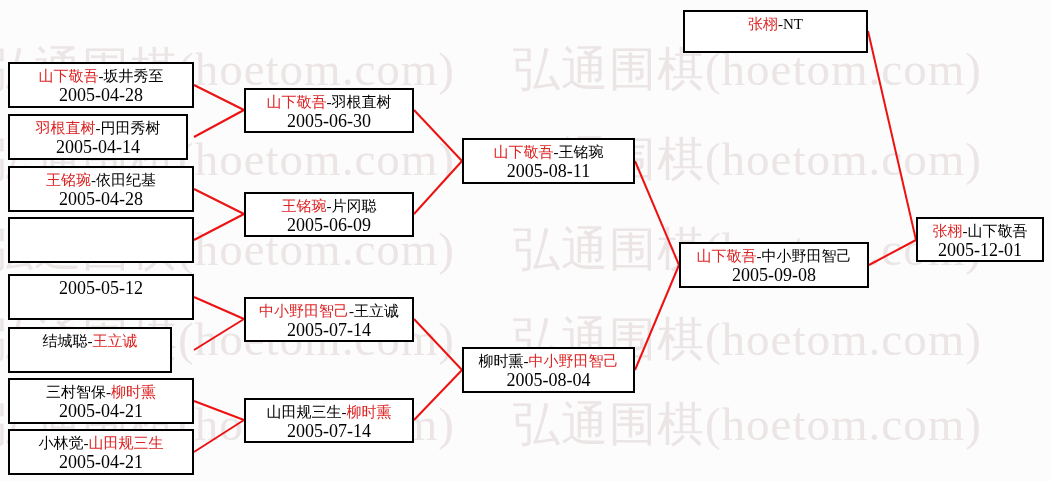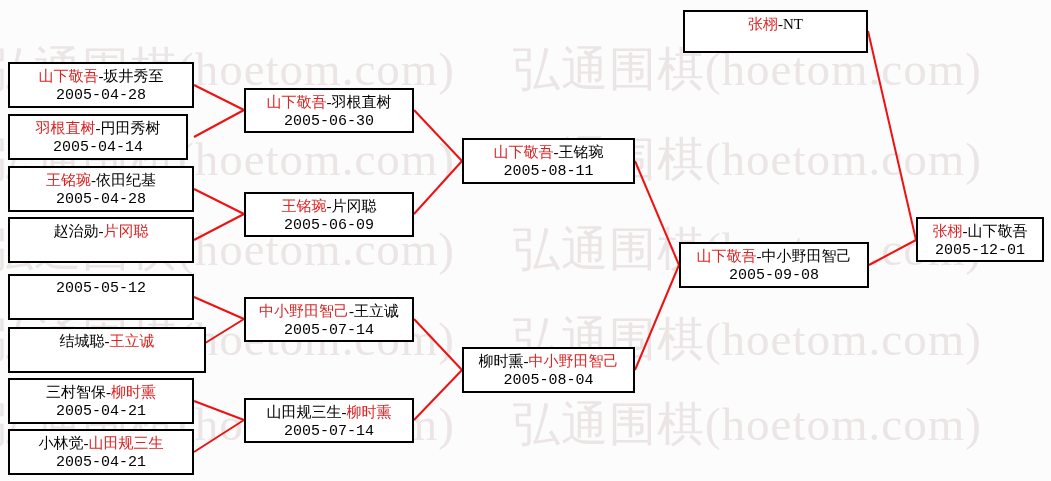--- a/index.html
+++ b/index.html
@@ -31,22 +31,22 @@
     background:#ffffff;
     border:2px solid var(--border,#000000);
     box-sizing:border-box;
     text-align:center;
     color:var(--text,#000000);
     padding-top:3px;
     cursor:pointer;
   }
   .box .names{font-size:15px;line-height:19px;white-space:nowrap;}
   .box .date{
-    font-size:15px;line-height:19px;
-    font-family:Liberation Mono, monospace;
+    font-size:18px;line-height:19px;
+    font-family:Liberation Serif, serif;
     text-align:center;
   }
   .box .red{color:var(--winner,#dd2222);margin-top:28px;}
 </style>
 </head>
 <body>
 
 <div class="stage">
 
   <div class="wm-row" style="top:43px"><span>弘通围棋(hoetom.com)</span><span>弘通围棋(hoetom.com)</span></div>
@@ -80,26 +80,25 @@
   </div>
   <div class="box" style="left:8px;top:114px;width:180px;height:46px">
     <div class="names"><span class="p1 red">羽根直树</span><span class="sep">-</span><span class="p2">円田秀树</span></div>
     <div class="date">2005-04-14</div>
   </div>
   <div class="box" style="left:8px;top:166px;width:186px;height:46px">
     <div class="names"><span class="p1 red">王铭琬</span><span class="sep">-</span><span class="p2">依田纪基</span></div>
     <div class="date">2005-04-28</div>
   </div>
   <div class="box" style="left:8px;top:217px;width:186px;height:46px">
-    <div class="names"><span class="p1">赵治勋</span><span class="sep">-</span><span class="p2 red">片冈聪</span></div>
   </div>
   <div class="box" style="left:8px;top:274px;width:186px;height:46px">
     <div class="date">2005-05-12</div>
   </div>
-  <div class="box" style="left:8px;top:327px;width:198px;height:46px">
+  <div class="box" style="left:8px;top:327px;width:164px;height:46px">
     <div class="names"><span class="p1">结城聪</span><span class="sep">-</span><span class="p2 red">王立诚</span></div>
   </div>
   <div class="box" style="left:8px;top:378px;width:186px;height:46px">
     <div class="names"><span class="p1">三村智保</span><span class="sep">-</span><span class="p2 red">柳时熏</span></div>
     <div class="date">2005-04-21</div>
   </div>
   <div class="box" style="left:8px;top:429px;width:186px;height:46px">
     <div class="names"><span class="p1">小林觉</span><span class="sep">-</span><span class="p2 red">山田规三生</span></div>
     <div class="date">2005-04-21</div>
   </div>

